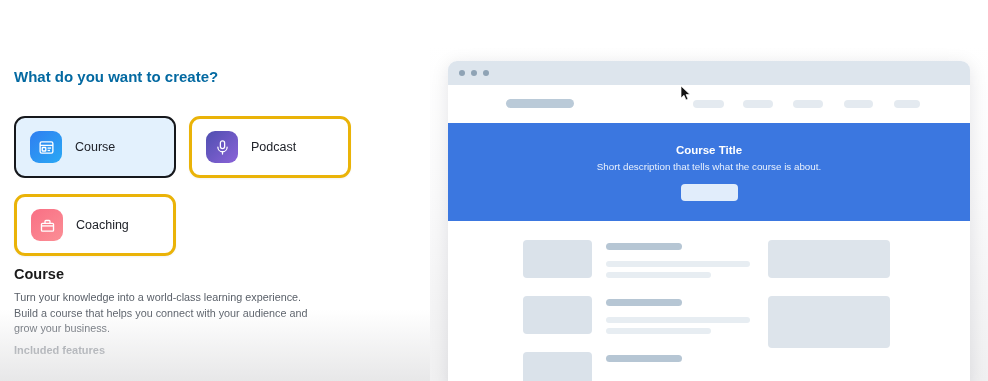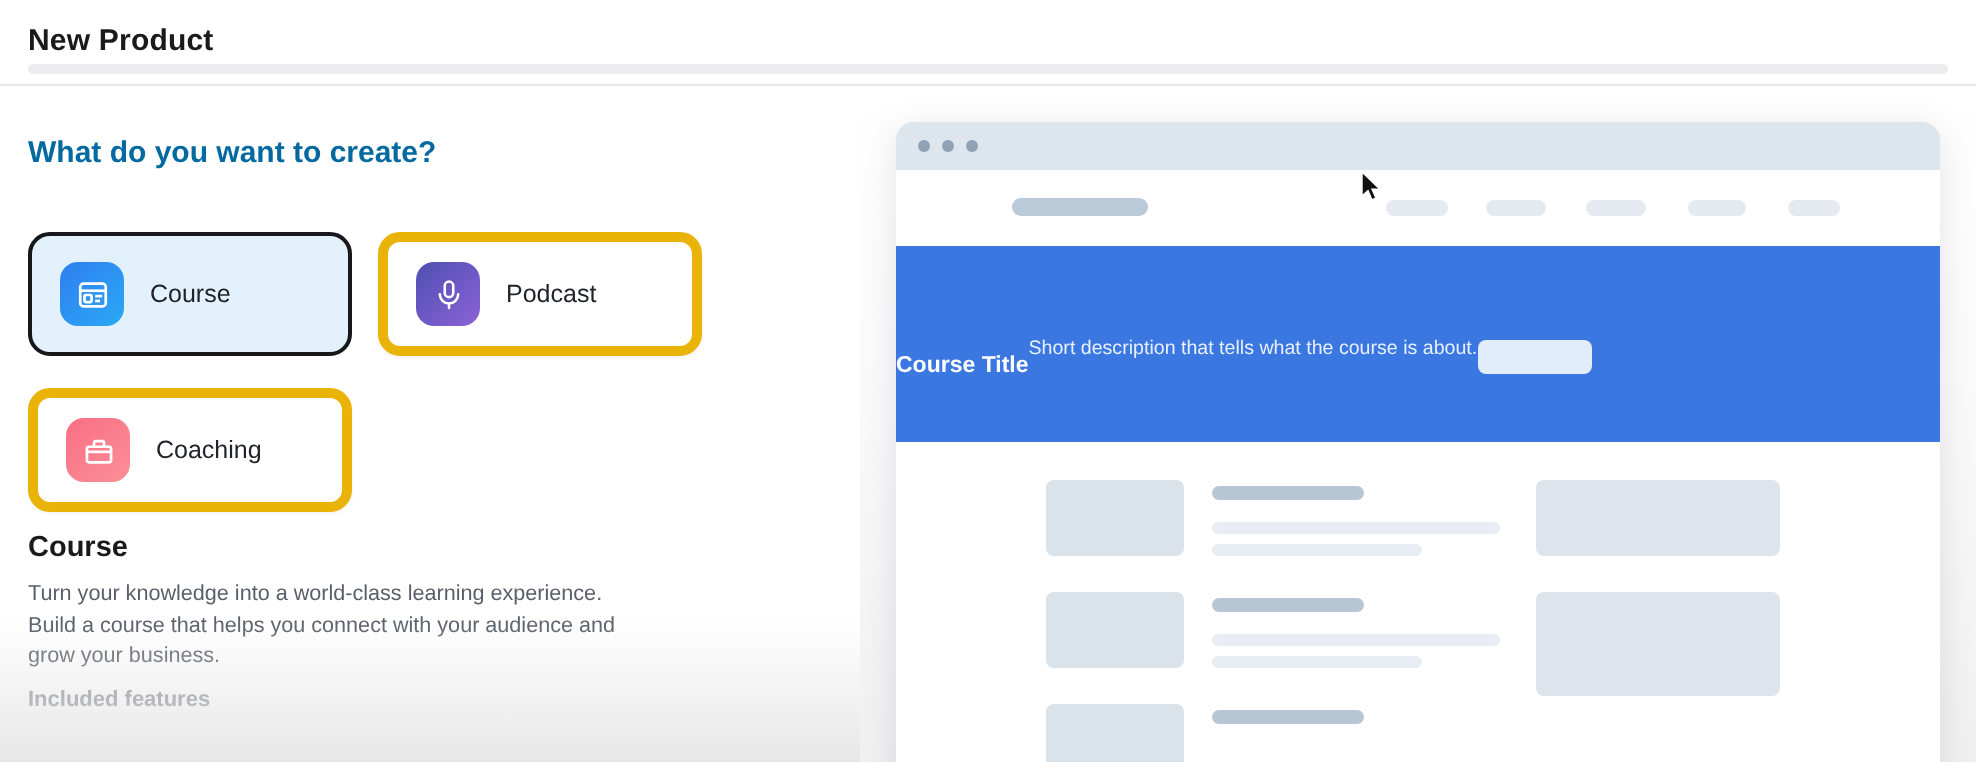--- a/index.html
+++ b/index.html
@@ -45,21 +45,21 @@
     position: absolute; left: 14px; top: 72px;
     width: 348px;
     display: grid;
     grid-template-columns: 162px 162px;
     grid-gap: 16px 13px;
   }
   .opt-card {
     position: relative;
     height: 62px;
     background: #ffffff;
-    border: 5px solid #eab308;
+    border: 3px solid #eab308;
     border-radius: 11px;
     display: flex; align-items: center;
     padding-left: 14px;
     box-shadow: 0 1px 2px rgba(16,24,40,0.05);
     cursor: pointer;
   }
   .opt-card.selected {
     background: #e3f1fd;
     border: 2.5px solid #16181c;
     box-shadow: none;
@@ -117,21 +117,21 @@
 
   .browser-nav {
     position: relative; height: 38px; background: #ffffff;
   }
   .ph { position: absolute; border-radius: 5px; }
   .logo-ph { left: 58px; top: 14px; width: 68px; height: 9px; background: #bacad8; }
   .nav-ph  { top: 15px; height: 8px; background: #e4eaf0; }
 
   .hero {
     position: relative; background: #3b77e0; height: 98px;
-    display: flex; flex-direction: row; align-items: center;
+    display: flex; flex-direction: column; align-items: center;
   }
   .hero-title {
     margin-top: 21px; font-size: 11.5px; font-weight: 700; color: #ffffff;
   }
   .hero-sub {
     margin-top: 5px; font-size: 9.8px; color: #e8f0fd;
   }
   .hero-btn {
     margin-top: 12px; width: 57px; height: 17px;
     background: #e1edfb; border-radius: 4px;
@@ -147,26 +147,20 @@
   .cursor {
     position: absolute; left: 681px; top: 86px; width: 11px; height: 15px;
     pointer-events: none;
   }
 </style>
 </head>
 <body>
 
 <div class="app">
 
-  <div class="topbar">
-    <div class="topbar-title">New Product</div>
-    <div class="progress-track">
-      <div class="progress-fill" style="width: 0px;"></div>
-    </div>
-  </div>
 
   <div class="left-pane">
 
     <div class="question">What do you want to create?</div>
 
     <div class="card-grid">
 
       <div class="opt-card selected">
         <span class="opt-icon course">
           <svg width="17" height="17" viewBox="0 0 24 24" fill="none" stroke="#ffffff" stroke-width="1.9">

